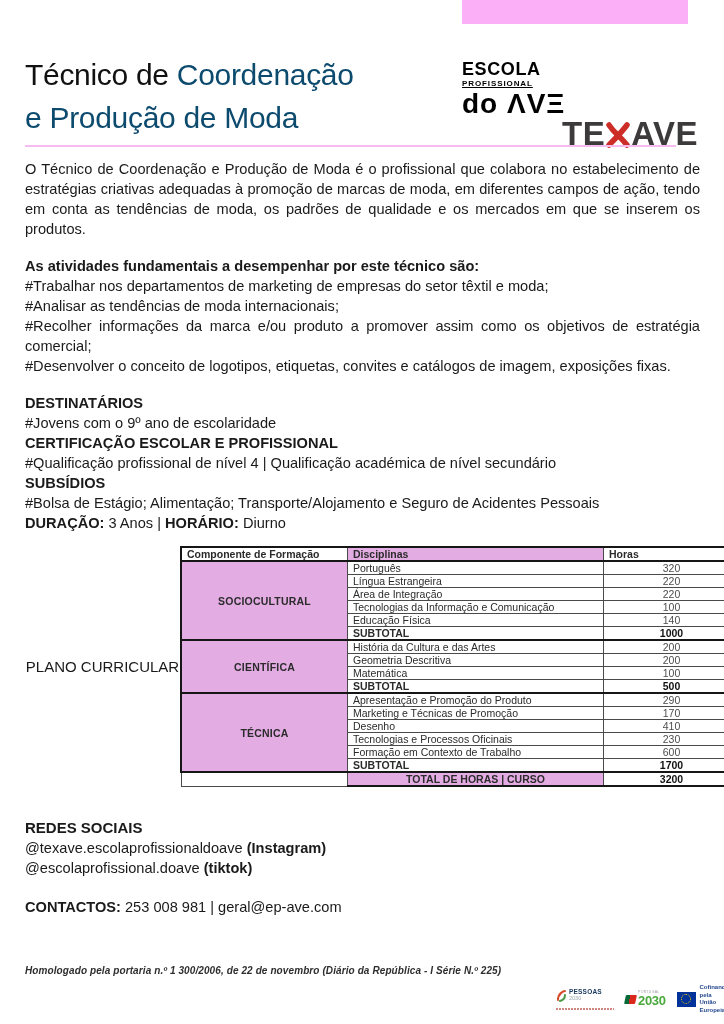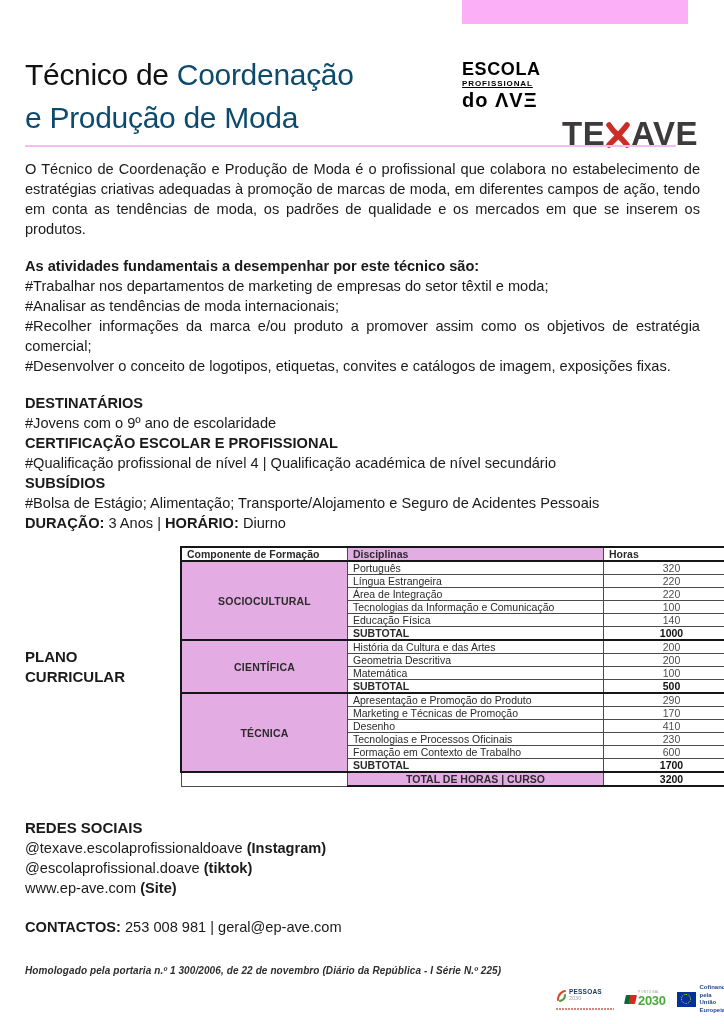--- a/index.html
+++ b/index.html
@@ -11,39 +11,39 @@
   
   .pink-bar{position:absolute;left:462px;top:0;width:226px;height:24px;background:#fbaff6;}
 
   
   .title{position:absolute;left:25px;top:53px;font-size:30px;line-height:43px;letter-spacing:-0.3px;color:#111;}
   .title .pink{color:#0c4a6e;}
 
   .escola{position:absolute;left:462px;top:60px;color:#000;line-height:1;}
   .escola .l1{font-weight:bold;font-size:18px;letter-spacing:0.6px;}
   .escola .l2{font-weight:bold;font-size:8px;letter-spacing:0.9px;margin-top:2px;text-decoration:underline;}
-  .escola .l3{font-weight:bold;font-size:20px;letter-spacing:1px;margin-top:2px;}
+  .escola .l3{font-weight:bold;font-size:28px;letter-spacing:1px;margin-top:2px;text-align:center;}
 
   .texave{position:absolute;left:562px;top:72px;font-size:33px;font-weight:bold;color:#3d3a3b;letter-spacing:0.5px;display:flex;align-items:center;margin-top:43px;}
   .texave svg{margin:2px 1px 0 1px;}
 
   .rule{position:absolute;left:25px;top:145px;width:651px;height:2px;background:#f6bcef;}
 
   
   .main{position:absolute;left:25px;top:159px;width:675px;font-size:14.6px;line-height:20px;}
   .intro{text-align:justify;}
   .act-heading{font-weight:bold;margin-top:17px;}
   .act-item{text-align:justify;}
   .details{margin-top:17px;}
   .d-label{font-weight:bold;}
   b{font-weight:bold;}
 
   
   .curric{margin-top:13px;display:flex;align-items:center;}
-  .side-label{width:155px;font-weight:bold;font-size:15px;text-align:left;flex:0 0 155px;}
+  .side-label{width:155px;font-weight:normal;font-size:15px;text-align:center;flex:0 0 155px;}
   table.curr{border-collapse:collapse;table-layout:fixed;width:525px;
     font-size:10.5px;line-height:12px;color:#2b2b2b;}
   table.curr td{border:1px solid #4a4a4a;height:12px;padding:0 5px;overflow:hidden;white-space:nowrap;}
   .c1{width:155px;} .c2{width:245px;} .c3{width:125px;}
   td.pinkbg{background:#e3ace3;}
   td.hdr{font-weight:bold;text-align:left;}
   td.comp{font-weight:bold;text-align:center;letter-spacing:0.2px;}
   td.hrs{text-align:center;color:#4d4d4d;}
   td.subl{font-weight:bold;}
   td.subv{font-weight:bold;text-align:center;color:#111;}
@@ -210,21 +210,20 @@
         <td class="c3 totv bb2 br2">3200</td>
       </tr>
     </tbody>
       </table>
   </div>
 
   <div class="social">
     <div class="social-heading">REDES SOCIAIS</div>
     <div><span>@texave.escolaprofissionaldoave </span><b>(Instagram)</b></div>
     <div><span>@escolaprofissional.doave </span><b>(tiktok)</b></div>
-    <div><span>www.ep-ave.com </span><b>(Site)</b></div>
     <div class="contacts"><b>CONTACTOS:</b><span> 253 008 981 | geral@ep-ave.com</span></div>
   </div>
 </div>
 
 <div class="homolog">Homologado pela portaria n.º 1 300/2006, de 22 de novembro (Diário da República - I Série N.º 225)</div>
 
 <div class="logos">
   <div class="pessoas">
     <div class="pessoas-top">
       <svg width="11" height="13" viewBox="0 0 11 13">

